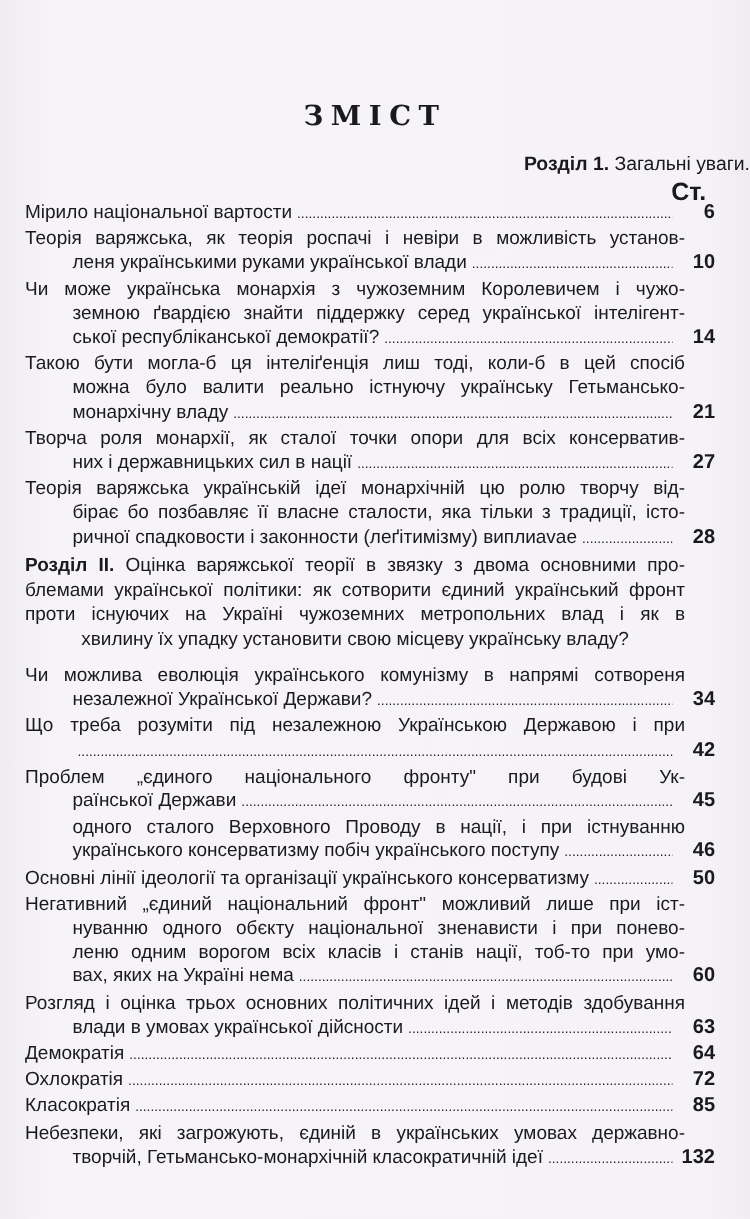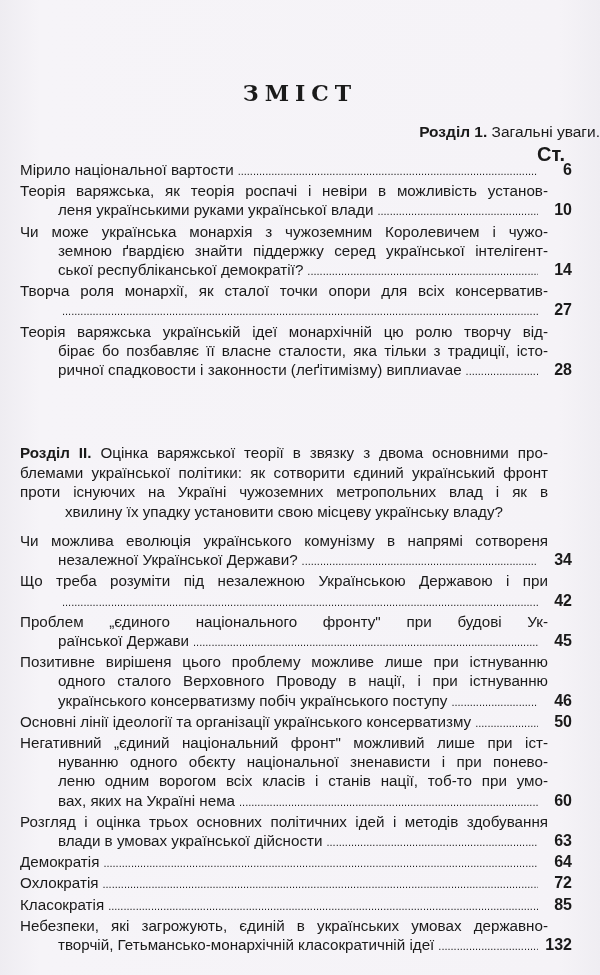--- a/index.html
+++ b/index.html
@@ -145,22 +145,32 @@
       <div class="entry">
         <span class="line">Чи може українська монархія з чужоземним Королевичем і чужо-</span>
         <span class="line indent">земною ґвардією знайти піддержку серед української інтелігент-</span>
         <div class="last indent">
           <span class="txt">ської республіканської демократії?</span>
           <span class="dots"></span>
           <span class="pg">14</span>
         </div>
       </div>
       <div class="entry">
+        <span class="line">Такою бути могла-б ця інтеліґенція лиш тоді, коли-б в цей спосіб</span>
+        <span class="line indent">можна було валити реально істнуючу українську Гетьмансько-</span>
+        <div class="last indent">
+          <span class="txt">монархічну владу</span>
+          <span class="dots"></span>
+          <span class="pg">21</span>
+        </div>
+      </div>
+      <div class="entry">
         <span class="line">Творча роля монархії, як сталої точки опори для всіх консерватив-</span>
         <div class="last indent">
+          <span class="txt">них і державницьких сил в нації</span>
           <span class="dots"></span>
           <span class="pg">27</span>
         </div>
       </div>
       <div class="entry">
         <span class="line">Теорія варяжська українській ідеї монархічній цю ролю творчу від-</span>
         <span class="line indent">бірає бо позбавляє її власне сталости, яка тільки з традиції, істо-</span>
         <div class="last indent">
           <span class="txt">ричної спадковости і законности (леґітимізму) виплиavae</span>
           <span class="dots"></span>
@@ -194,21 +204,20 @@
       </div>
       <div class="entry">
         <span class="line">Проблем „єдиного національного фронту" при будові Ук-</span>
         <div class="last indent">
           <span class="txt">раїнської Держави</span>
           <span class="dots"></span>
           <span class="pg">45</span>
         </div>
       </div>
       <div class="entry">
-        <span class="line">Позитивне вирішеня цього проблему можливе лише при істнуванню</span>
         <span class="line indent">одного сталого Верховного Проводу в нації, і при істнуванню</span>
         <div class="last indent">
           <span class="txt">українського консерватизму побіч українського поступу</span>
           <span class="dots"></span>
           <span class="pg">46</span>
         </div>
       </div>
       <div class="entry">
         <div class="last">
           <span class="txt">Основні лінії ідеології та організації українського консерватизму</span>

